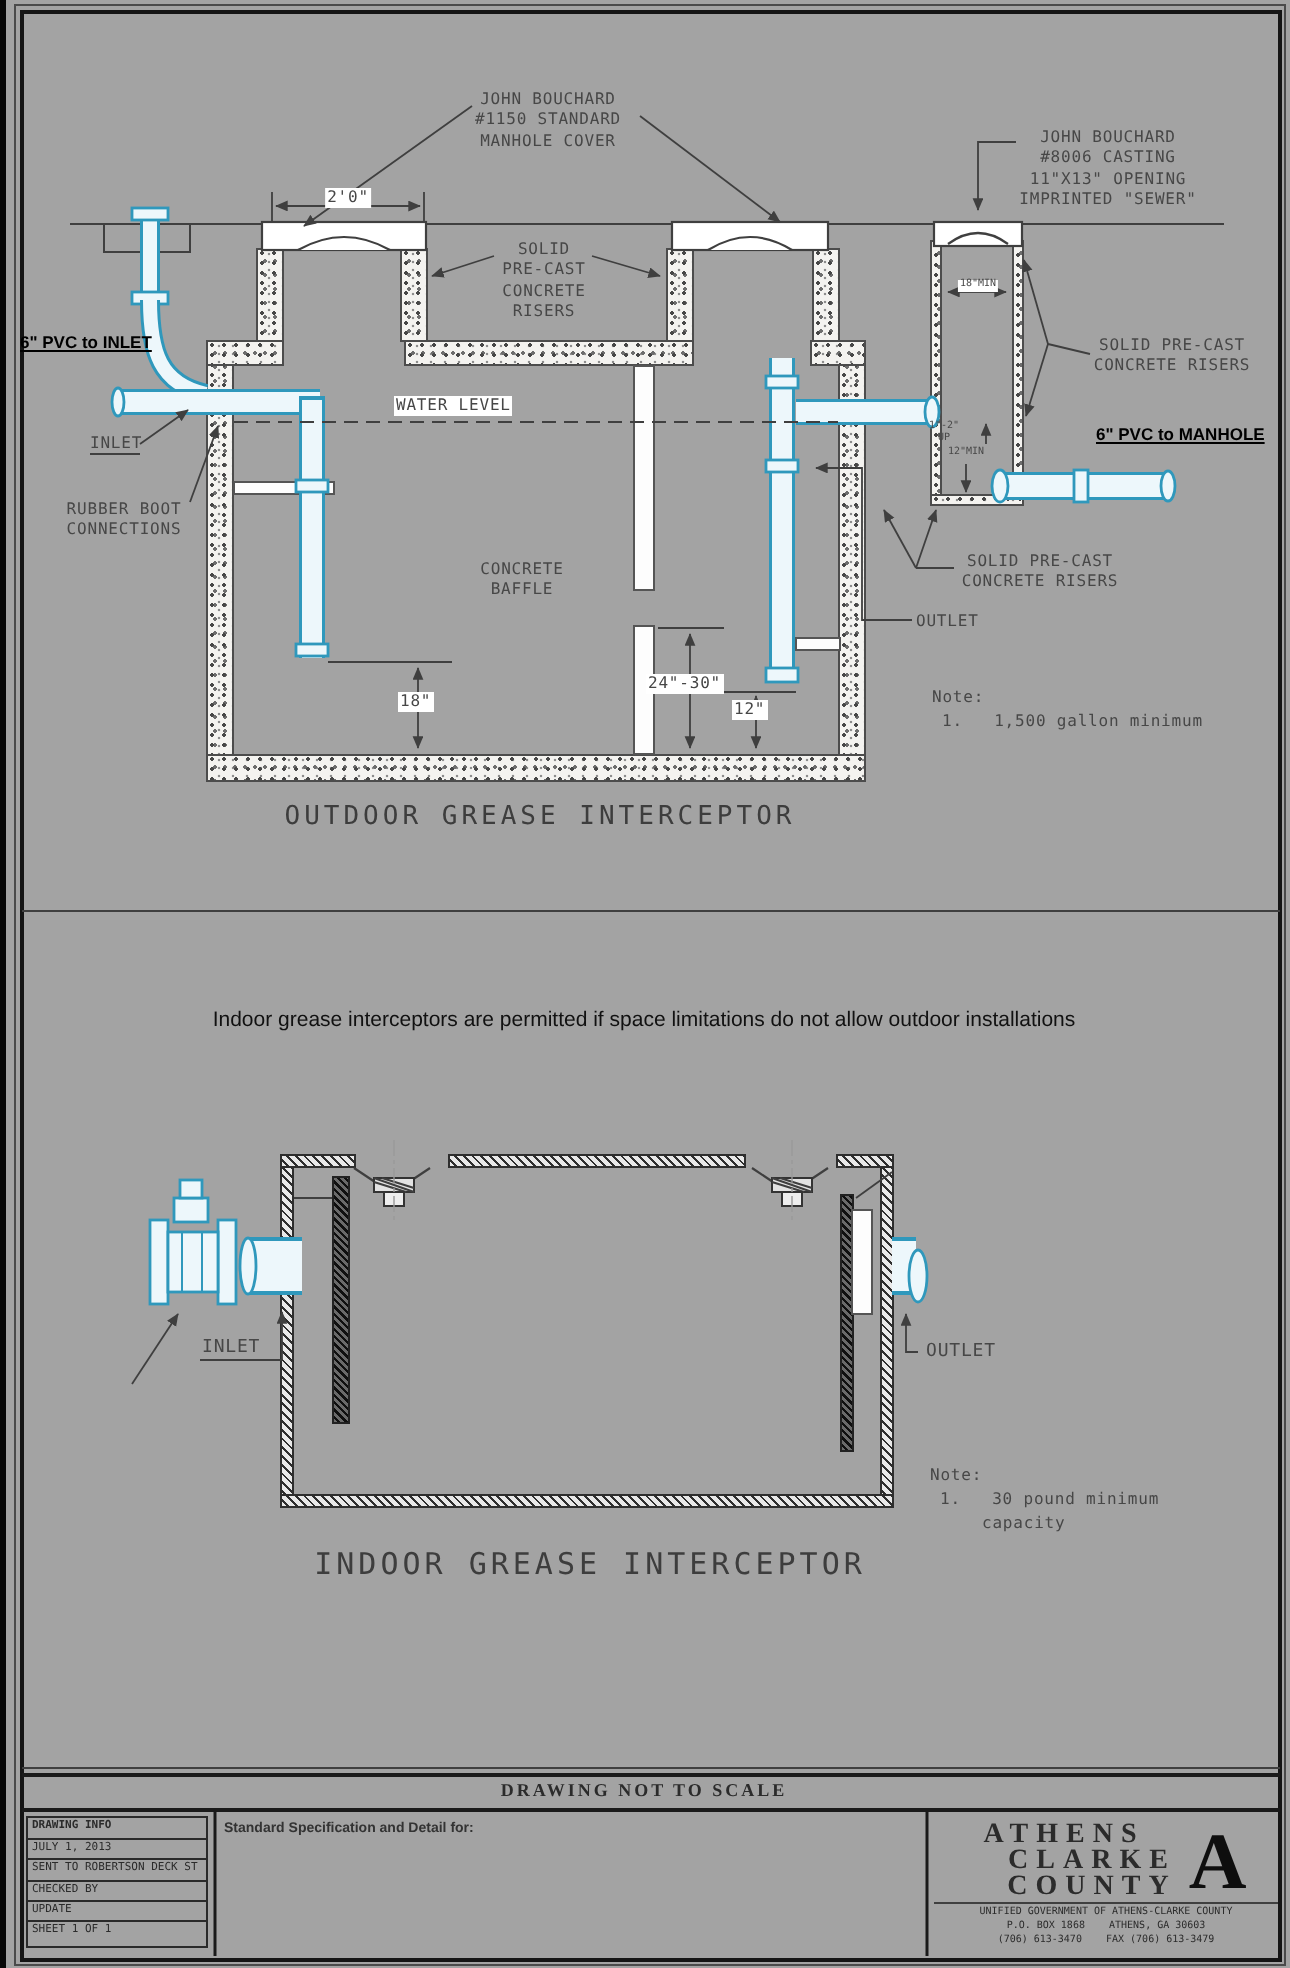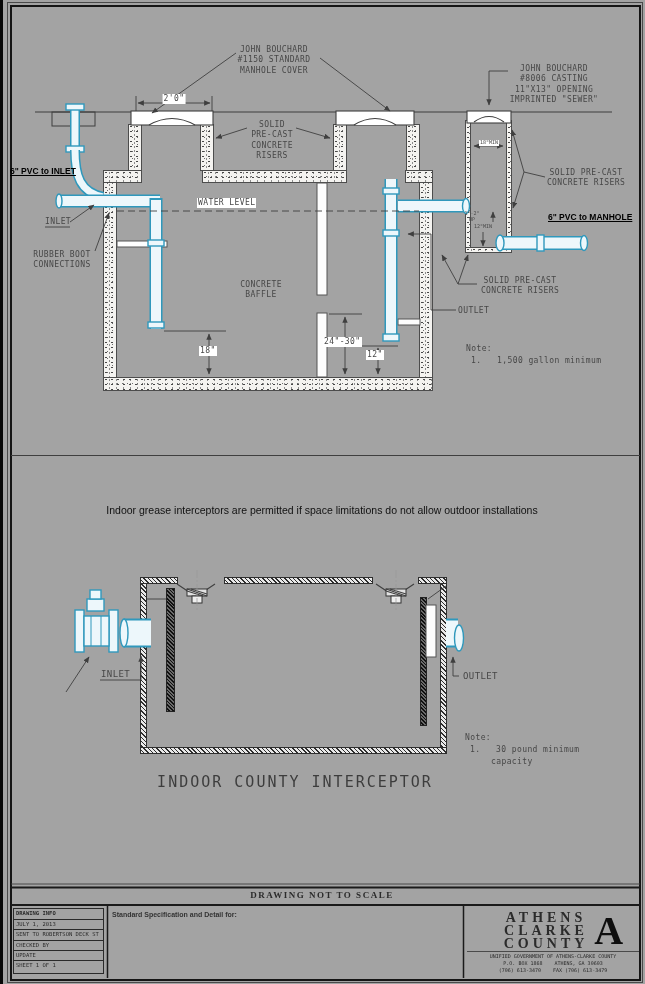--- a/index.html
+++ b/index.html
@@ -253,43 +253,44 @@
   <div class="lb" style="left:458px;top:306px;">OUTLET</div>
   <div class="lb wbg" style="left:199px;top:346px;">18"</div>
   <div class="lb wbg" style="left:323px;top:337px;">24"-30"</div>
   <div class="lb wbg" style="left:366px;top:350px;">12"</div>
   <div class="lb ctr tiny wbg" style="left:489px;top:140px;">18"MIN</div>
   <div class="lb ctr tiny" style="left:472px;top:211px;">1"-2"
 UP</div>
   <div class="lb ctr tiny" style="left:483px;top:224px;">12"MIN</div>
   <div class="lb" style="left:466px;top:344px;">Note:</div>
   <div class="lb" style="left:471px;top:356px;">1.   1,500 gallon minimum</div>
+  <div class="lb ctr titleCad" style="left:270px;top:401px;">OUTDOOR GREASE INTERCEPTOR</div>
 
   <div class="lb ctr sans" style="left:322px;top:504px;font-size:10.5px;letter-spacing:0;color:#111;">Indoor grease interceptors are permitted if space limitations do not allow outdoor installations</div>
   <div class="lb" style="left:101px;top:669px;font-size:9px;">INLET</div>
   <div class="lb" style="left:463px;top:671px;font-size:9px;">OUTLET</div>
   <div class="lb" style="left:465px;top:733px;">Note:</div>
   <div class="lb" style="left:470px;top:745px;">1.   30 pound minimum</div>
   <div class="lb" style="left:491px;top:757px;">capacity</div>
-  <div class="lb ctr titleCad2" style="left:295px;top:773px;">INDOOR COUNTY INTERCEPTOR</div>
+  <div class="lb ctr titleCad2" style="left:295px;top:773px;">INDOOR GREASE INTERCEPTOR</div>
 
   <div class="lb ctr dst" style="left:322px;top:890px;font-family:'Liberation Serif',serif;font-weight:bold;font-size:9px;letter-spacing:1.5px;">DRAWING NOT TO SCALE</div>
 
   <div class="abs" style="left:13px;top:909px;width:91px;z-index:10;">
     <div class="row dst" style="height:9px;font-weight:bold;">DRAWING INFO</div>
     <div class="row dst" style="height:8px;">JULY 1, 2013</div>
     <div class="row dst" style="height:9px;">SENT TO ROBERTSON DECK ST</div>
     <div class="row dst" style="height:8px;">CHECKED BY</div>
     <div class="row dst" style="height:8px;">UPDATE</div>
     <div class="row dst" style="height:11px;">SHEET  1  OF  1</div>
   </div>
 
   <div class="lb sans" style="left:112px;top:910px;font-size:7px;font-weight:bold;letter-spacing:0;color:#333;">Standard Specification and Detail for:</div>
 
-  <div class="lb ctr dst" style="left:546px;top:909px;font-family:'Liberation Serif',serif;font-weight:bold;font-size:14px;letter-spacing:4px;">ATHENS</div>
+  <div class="lb ctr dst" style="left:532px;top:909px;font-family:'Liberation Serif',serif;font-weight:bold;font-size:14px;letter-spacing:4px;">ATHENS</div>
   <div class="lb ctr dst" style="left:546px;top:922px;font-family:'Liberation Serif',serif;font-weight:bold;font-size:14px;letter-spacing:4px;">CLARKE</div>
   <div class="lb ctr dst" style="left:546px;top:935px;font-family:'Liberation Serif',serif;font-weight:bold;font-size:14px;letter-spacing:4px;">COUNTY</div>
   <div class="lb ctr" style="left:609px;top:905px;font-family:'Liberation Serif',serif;font-weight:bold;font-size:40px;color:#0e0e0e;filter:blur(.2px);">A</div>
   <div class="lb ctr dst tiny" style="left:553px;top:954px;">UNIFIED GOVERNMENT OF ATHENS-CLARKE COUNTY</div>
   <div class="lb ctr dst tiny" style="left:553px;top:961px;">P.O. BOX 1868    ATHENS, GA 30603</div>
   <div class="lb ctr dst tiny" style="left:553px;top:968px;">(706) 613-3470    FAX (706) 613-3479</div>
 
   <div class="edge"></div>
   <div class="f1"></div>
   <div class="f2"></div>

